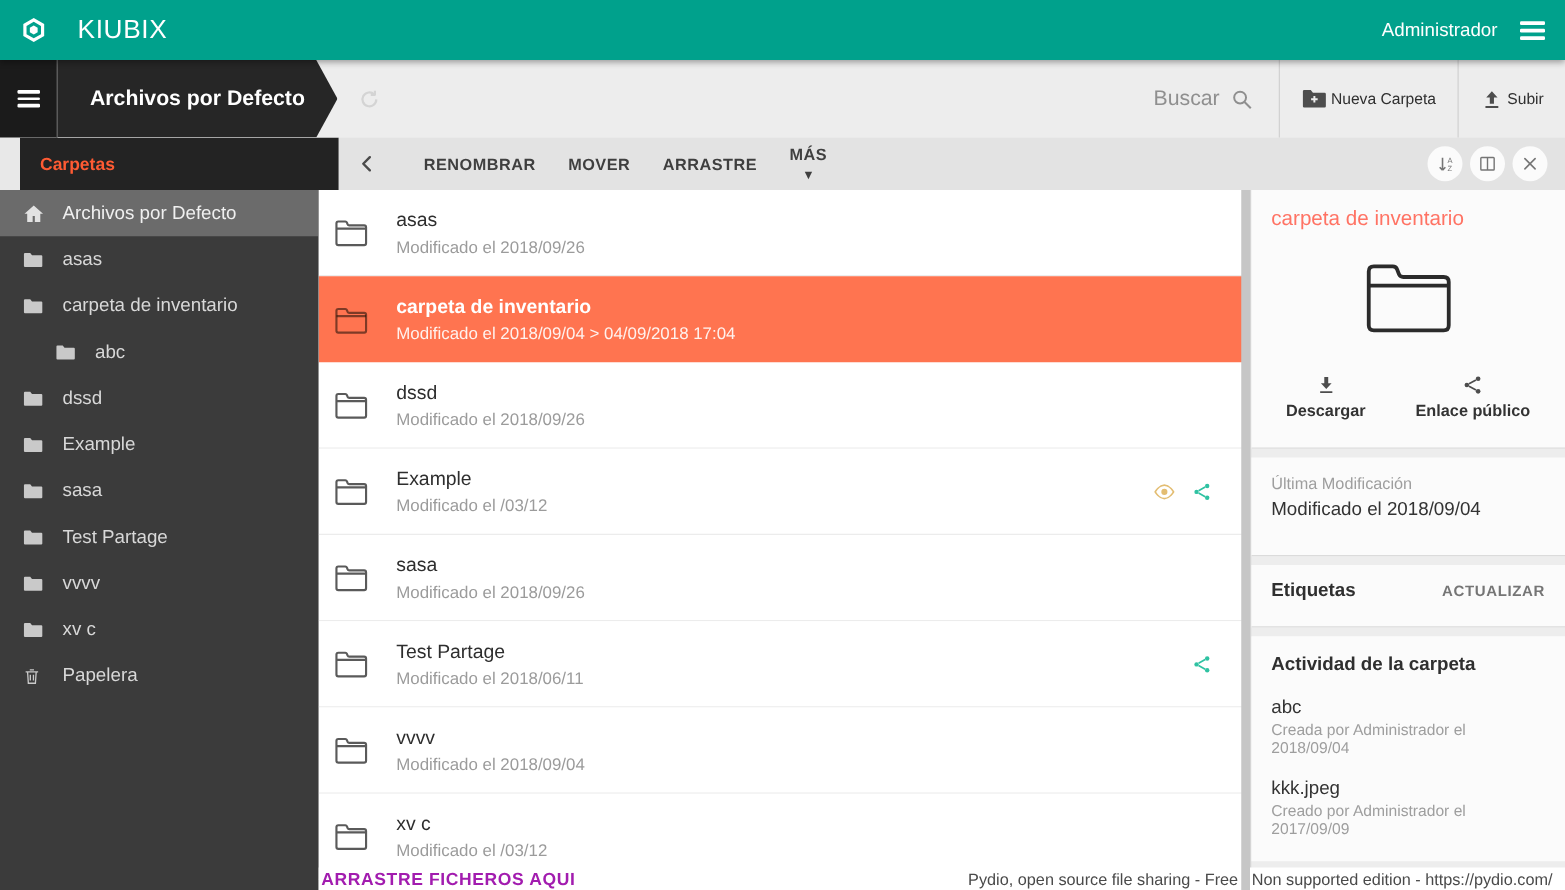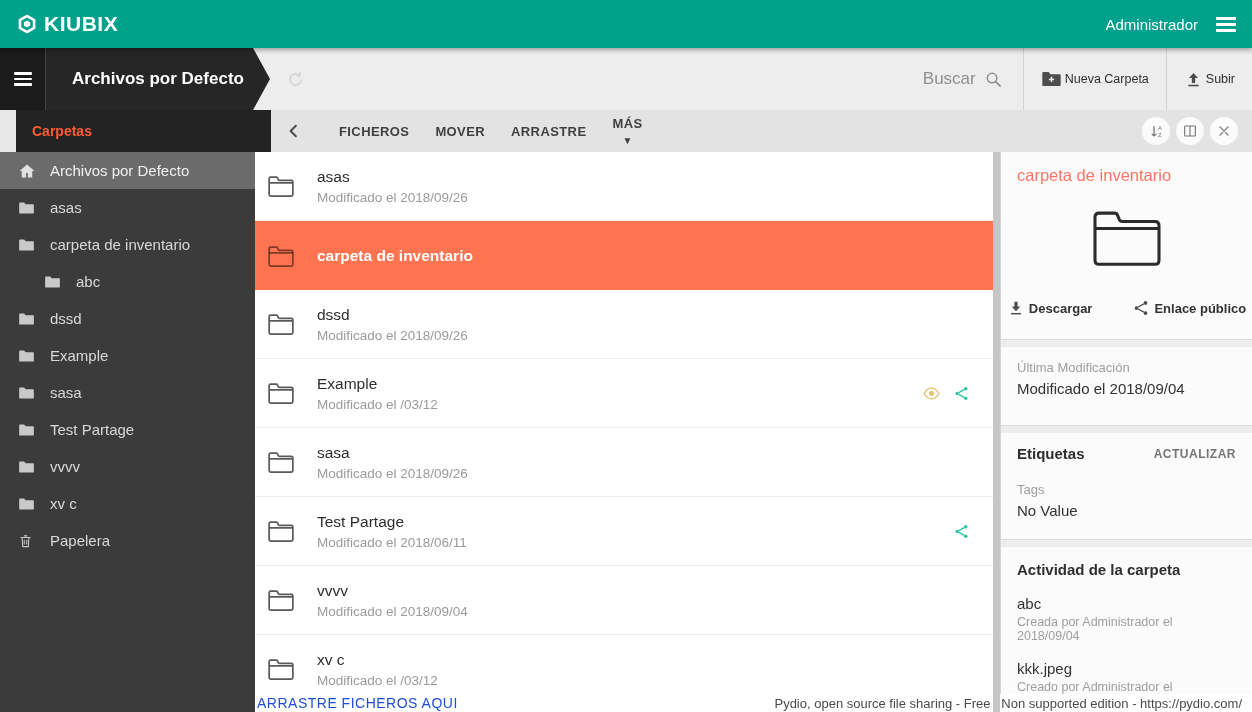--- a/index.html
+++ b/index.html
@@ -3,21 +3,21 @@
 <meta charset="utf-8">
 <style>
   * { margin:0; padding:0; box-sizing:border-box; }
   html,body { width:1252px; height:712px; overflow:hidden; }
   body { font-family:"Liberation Sans","DejaVu Sans",sans-serif; background:#e8e8e8; }
   .app { position:relative; width:1252px; height:712px; overflow:hidden; }
 
   
   .topbar { position:relative; height:48px; background:#00A18C; display:flex; align-items:center;
             padding:0 16px; box-shadow:0 2px 5px rgba(0,0,0,.35); z-index:30; }
-  .logo { display:flex; align-items:center; gap:6px; color:#fff; font-weight:bold;
+  .logo { display:flex; align-items:center; gap:24px; color:#fff; font-weight:normal;
           font-size:21px; letter-spacing:.5px;justify-content:center; }
   .topbar-right { margin-left:auto; display:flex; align-items:center; gap:18px; color:#fff; }
   .user-label { font-size:15px; }
   .burger { display:flex; flex-direction:column; gap:3px; cursor:pointer; }
   .burger i { display:block; width:20px; height:3px; background:#fff; border-radius:1px; }
 
   
   .row2 { position:relative; height:62px; background:#EDEDED; display:flex; align-items:stretch; z-index:20; }
   .burger-box { width:46px; background:#1B1B1B; display:flex; align-items:center; justify-content:center;
                 border-right:1px solid #454545; }
@@ -76,39 +76,39 @@
 
   .scrollbar { position:absolute; top:0; bottom:-18px; right:0; width:7px; background:#C6C6C6; z-index:8; }
 
   
   .panel { width:252px; background:#EDEDED; border-left:1px solid #D5D5D5; overflow:hidden; }
   .panel-section { background:#FBFBFB; border-bottom:1px solid #DBDBDB; margin-bottom:7px; }
   .sec1 { padding:14px 16px 22px; }
   .panel-title { color:#FF7364; font-size:16.5px; }
   .big-folder { display:flex; justify-content:center; margin-top:20px; color:#2B2B2B; }
   .panel-btns { display:flex; justify-content:center; gap:40px; margin-top:30px; }
-  .p-btn { display:flex; flex-direction:row; align-items:center; gap:4px; cursor:pointer;justify-content:center; }
+  .p-btn { display:flex; flex-direction:column; align-items:center; gap:4px; cursor:pointer;justify-content:center; }
   .p-btn .lbl { font-size:13px; color:#333; font-weight:bold; white-space:nowrap; }
   .sec2 { padding:13px 16px 28px; }
   .small-label { font-size:13px; color:#9E9E9E; }
   .value-text { font-size:15px; color:#333; margin-top:5px; }
   .sec3 { padding:12px 16px 20px; }
   .sec-head { display:flex; align-items:center; justify-content:space-between; }
   .sec-title { font-size:15px; font-weight:bold; color:#2F2F2F; }
   .flat-btn { font-size:12px; font-weight:bold; color:#757575; letter-spacing:.5px; cursor:pointer; }
   .tags-block { margin-top:20px; }
   .sec4 { padding:14px 16px; border-bottom:none; min-height:180px; }
   .act-item { margin-top:17px; }
   .act-name { font-size:15px; color:#333; }
   .act-meta { font-size:12.5px; color:#9E9E9E; margin-top:3px; }
 
   
   .footer { position:absolute; left:255px; right:0; bottom:0; height:18px; background:#fff;
             display:flex; align-items:center; justify-content:space-between; padding:0 10px 0 2px; z-index:6; }
-  .dropzone-label { font-size:14px; font-weight:normal; color:#1d4ed8; letter-spacing:.5px; white-space:nowrap; }
+  .dropzone-label { font-size:14px; font-weight:bold; color:#a21caf; letter-spacing:.5px; white-space:nowrap; }
   .credits { font-size:13px; color:#4A4A4A; white-space:nowrap; }
 
   svg { display:block; }
 </style>
 </head>
 <body>
 
 <div class="app">
 
   <div class="topbar">
@@ -184,21 +184,21 @@
   <div class="row3">
     <div class="carpetas-band">
       <span class="carpetas-label">Carpetas</span>
     </div>
     <div class="actionbar">
       <span class="back-btn">
         <svg width="18" height="18" viewBox="0 0 24 24" fill="none" stroke="#4A4A4A" stroke-width="2.6" stroke-linecap="round" stroke-linejoin="round">
           <path d="M14.5 5 7.5 12l7 7"></path>
         </svg>
       </span>
-      <span class="action-label">FICHEROS</span>
+      <span class="action-label">RENOMBRAR</span>
       <span class="action-label">MOVER</span>
       <span class="action-label">ARRASTRE</span>
       <span class="more-wrap">
         <span class="action-label">MÁS</span>
         <span class="caret">▼</span>
       </span>
       <div class="circle-group">
         <div class="circle-btn">
           <svg width="17" height="17" viewBox="0 0 24 24">
             <path fill="none" stroke="#757575" stroke-width="1.8" d="M8.5 4.5v14M8.5 18.5l-3.2-3.2M8.5 18.5l3.2-3.2"></path>
@@ -356,20 +356,21 @@
   </div>
           <div class="file-row selected">
     <span class="f-icon">
       <svg width="28" height="24" viewBox="0 0 26 22" fill="none" stroke="currentColor" stroke-width="1.6" stroke-linejoin="round">
         <path d="M2 19 V4.2 q0-1.4 1.4-1.4 h5.2 q0.9 0 1.2 0.8 l0.5 1.3 q0.3 0.8 1.2 0.8 h11.1 q1.4 0 1.4 1.4 V19 q0 1.4-1.4 1.4 H3.4 Q2 20.4 2 19 z"></path>
         <path d="M2 8.1 h22"></path>
       </svg>
     </span>
     <span class="f-text">
       <div class="f-name">carpeta de inventario</div>
+      <div class="f-meta">Modificado el 2018/09/04 &gt; 04/09/2018 17:04</div>
     </span>
     <span class="f-icons">
       
       
     </span>
   </div>
           <div class="file-row">
     <span class="f-icon">
       <svg width="28" height="24" viewBox="0 0 26 22" fill="none" stroke="currentColor" stroke-width="1.6" stroke-linejoin="round">
         <path d="M2 19 V4.2 q0-1.4 1.4-1.4 h5.2 q0.9 0 1.2 0.8 l0.5 1.3 q0.3 0.8 1.2 0.8 h11.1 q1.4 0 1.4 1.4 V19 q0 1.4-1.4 1.4 H3.4 Q2 20.4 2 19 z"></path>
@@ -524,24 +525,20 @@
       <div class="panel-section sec2">
         <div class="small-label">Última Modificación</div>
         <div class="value-text">Modificado el 2018/09/04</div>
       </div>
 
       <div class="panel-section sec3">
         <div class="sec-head">
           <span class="sec-title">Etiquetas</span>
           <span class="flat-btn">ACTUALIZAR</span>
         </div>
-        <div class="tags-block">
-          <div class="small-label">Tags</div>
-          <div class="value-text">No Value</div>
-        </div>
       </div>
 
       <div class="panel-section sec4">
         <div class="sec-title">Actividad de la carpeta</div>
         <div id="activity-list">
             <div class="act-item">
     <div class="act-name">abc</div>
     <div class="act-meta">Creada por Administrador el 2018/09/04</div>
   </div>
             <div class="act-item">

